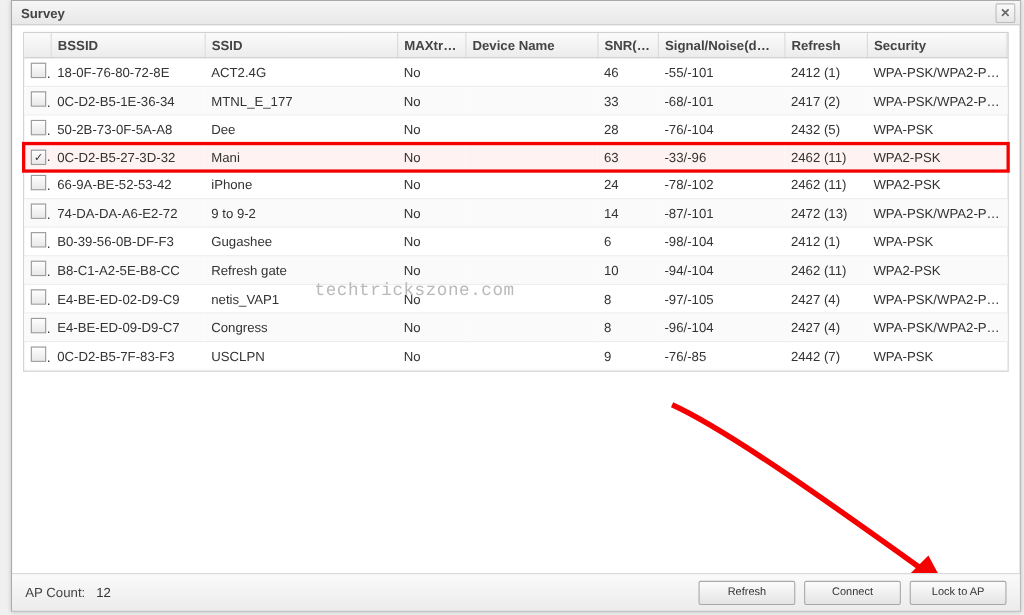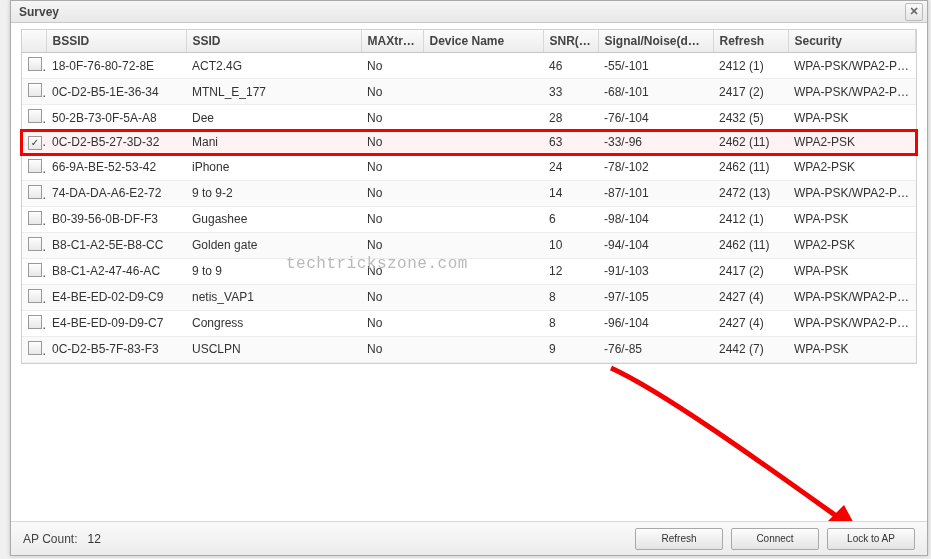--- a/index.html
+++ b/index.html
@@ -243,38 +243,27 @@
               <td class="col-max">No</td>
               <td class="col-dev"></td>
               <td class="col-snr">6</td>
               <td class="col-sig">-98/-104</td>
               <td class="col-chan">2412 (1)</td>
               <td class="col-sec">WPA-PSK</td>
             </tr>
             <tr>
               <td class="col-chk"><span class="chk"></span></td>
               <td class="col-bssid">B8-C1-A2-5E-B8-CC</td>
-              <td class="col-ssid">Golden gate</td>
+              <td class="col-ssid">Refresh gate</td>
               <td class="col-max">No</td>
               <td class="col-dev"></td>
               <td class="col-snr">10</td>
               <td class="col-sig">-94/-104</td>
               <td class="col-chan">2462 (11)</td>
               <td class="col-sec">WPA2-PSK</td>
-            </tr>
-            <tr>
-              <td class="col-chk"><span class="chk"></span></td>
-              <td class="col-bssid">B8-C1-A2-47-46-AC</td>
-              <td class="col-ssid">9 to 9</td>
-              <td class="col-max">No</td>
-              <td class="col-dev"></td>
-              <td class="col-snr">12</td>
-              <td class="col-sig">-91/-103</td>
-              <td class="col-chan">2417 (2)</td>
-              <td class="col-sec">WPA-PSK</td>
             </tr>
             <tr>
               <td class="col-chk"><span class="chk"></span></td>
               <td class="col-bssid">E4-BE-ED-02-D9-C9</td>
               <td class="col-ssid">netis_VAP1</td>
               <td class="col-max">No</td>
               <td class="col-dev"></td>
               <td class="col-snr">8</td>
               <td class="col-sig">-97/-105</td>
               <td class="col-chan">2427 (4)</td>

